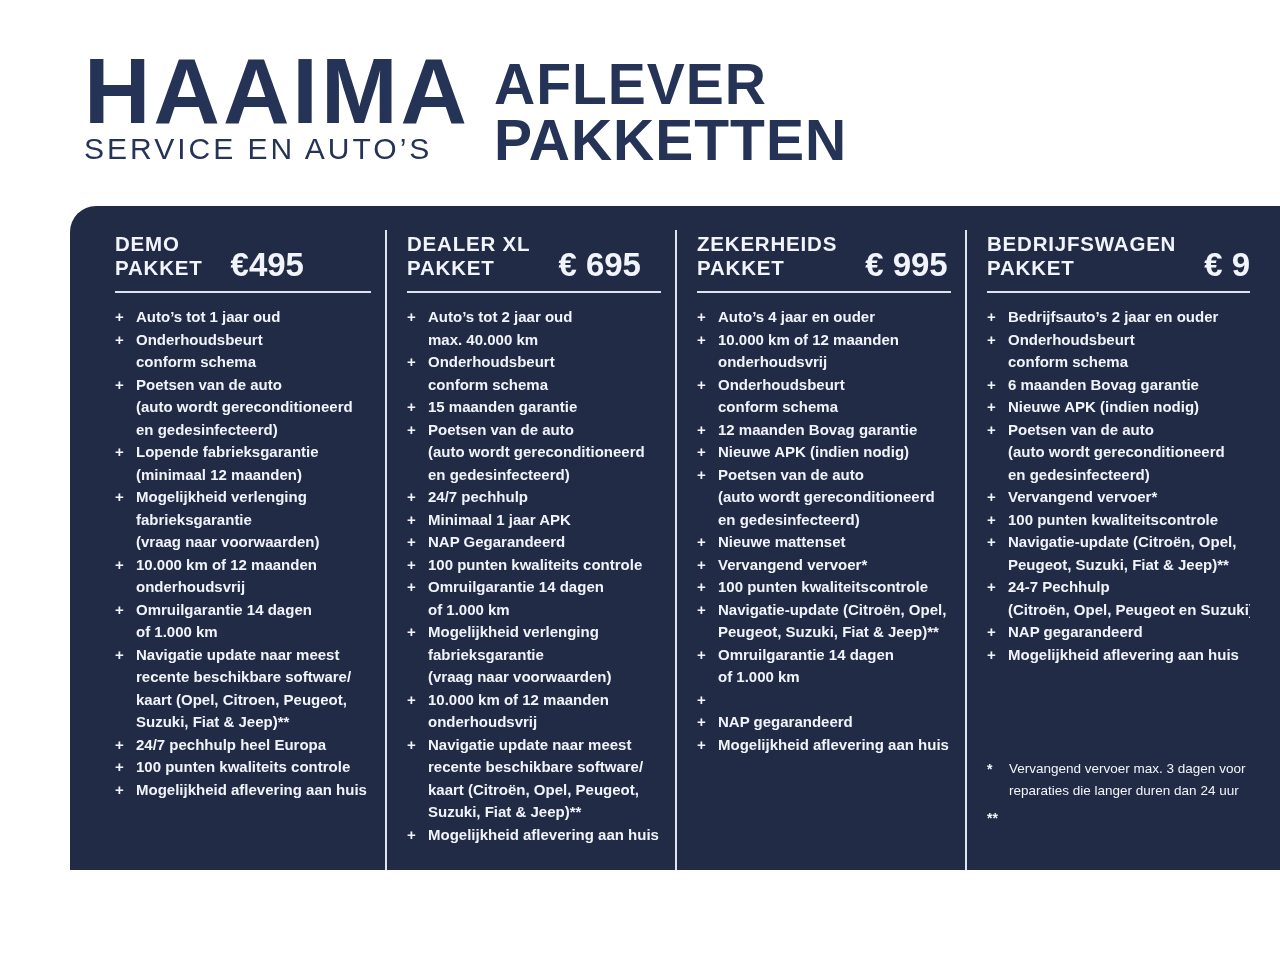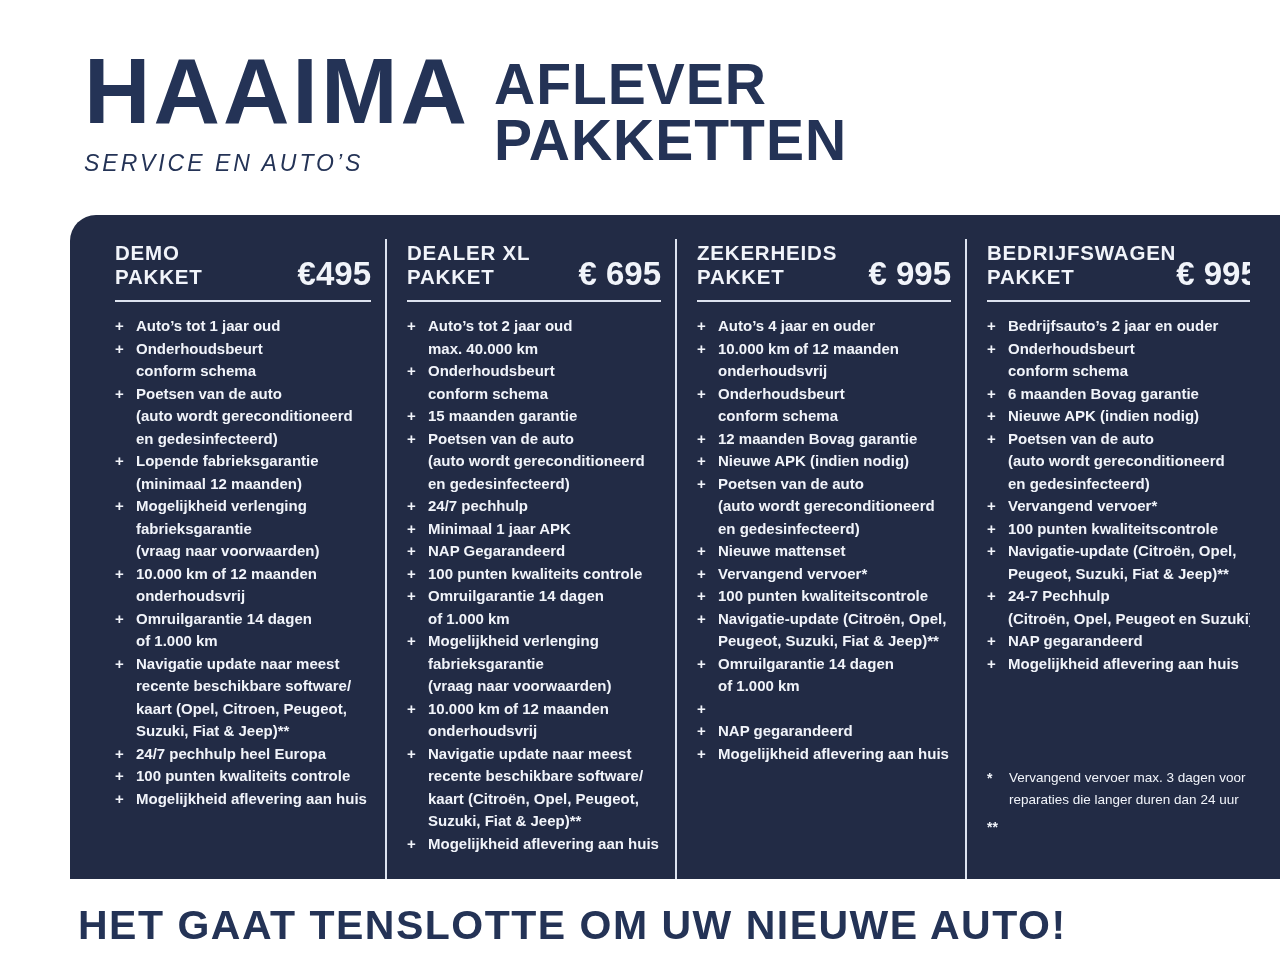--- a/index.html
+++ b/index.html
@@ -15,42 +15,42 @@
     background: #ffffff;
     font-family: "Liberation Sans", "DejaVu Sans", sans-serif;
     overflow: hidden;
   }
   .header { display: flex; align-items: flex-start; padding: 50px 0 0 84px; }
   .logo-title {
     font-size: 92px; font-weight: 800; letter-spacing: 3px;
     line-height: 82px; color: var(--navy);
   }
   .logo-sub {
-    font-size: 23px; font-weight: 400; letter-spacing: 3px;
-    color: var(--navy); margin-top: 18px; font-style: italic;
+    font-size: 30px; font-weight: 400; letter-spacing: 3px;
+    color: var(--navy); margin-top: 0;
   }
   .page-title { margin: 6px 0 0 46px; }
   .title-line {
     display: block; font-size: 57px; font-weight: 800;
     letter-spacing: 1px; line-height: 56px; color: var(--navy);
   }
   .panel {
     margin: 38px 0 0 70px;
     width: 1210px; height: 664px;
     background: var(--panel-bg);
     border-radius: 26px 0 0 0;
     padding: 24px 30px 0 45px;
     color: var(--panel-text);
     overflow: hidden;
   }
   .columns { display: grid; grid-template-columns: 272px 290px 290px 1fr; height: 100%; }
   .column { overflow: hidden; }
   .column:not(:last-child) { border-right: 2px solid var(--line); padding-right: 14px; }
   .column + .column { padding-left: 20px; }
-  .col-head { display: flex; justify-content: space-between; align-items: flex-end; min-height: 50px; }
+  .col-head { display: flex; align-items: flex-end; min-height: 50px; gap: 28px; }
   .name-line { font-size: 20.5px; font-weight: 800; letter-spacing: 0.8px; line-height: 24px; }
   .col-price { font-size: 33px; font-weight: 800; line-height: 31px; white-space: nowrap; }
   .col-rule { height: 2px; background: var(--line); margin: 11px 0 13px; }
   .item { display: flex; }
   .item-marker { flex: none; width: 21px; font-size: 15px; font-weight: 700; line-height: 22.5px; }
   .item-line { font-size: 15px; font-weight: 600; line-height: 22.5px; white-space: nowrap; }
   .footnotes { margin-top: 92px; }
   .footnote { display: flex; margin-bottom: 5px; }
   .fn-marker { flex: none; width: 22px; font-size: 14px; font-weight: 700; line-height: 22px; }
   .fn-line { font-size: 13.5px; font-weight: 500; line-height: 22px; white-space: nowrap; }
@@ -458,17 +458,14 @@
               </div>
             </div>
             <div class="footnote">
               <span class="fn-marker">**</span>
             </div>
           </div>
         </div>
       </div>
   </section>
 
-  <footer>
-    <div class="tagline">HET GAAT TENSLOTTE OM UW NIEUWE AUTO!</div>
-  </footer>
 
 </div>
 
 </body></html>

